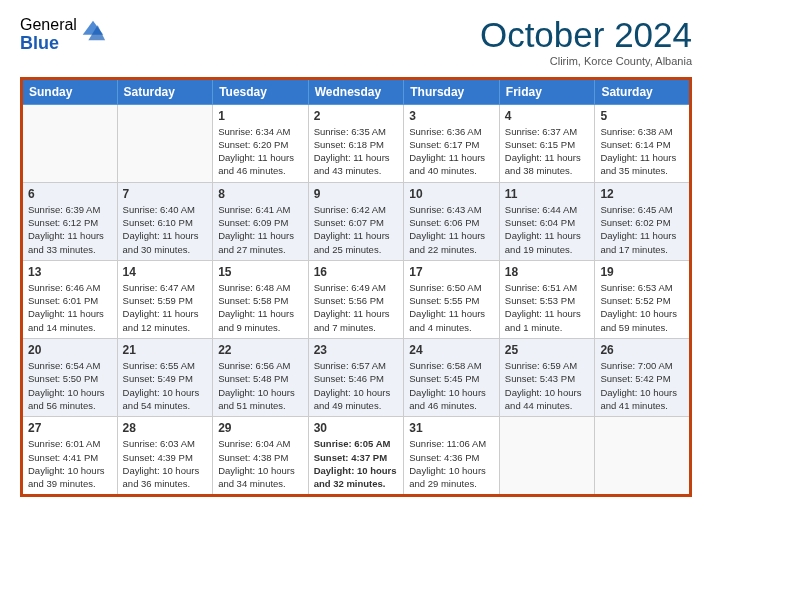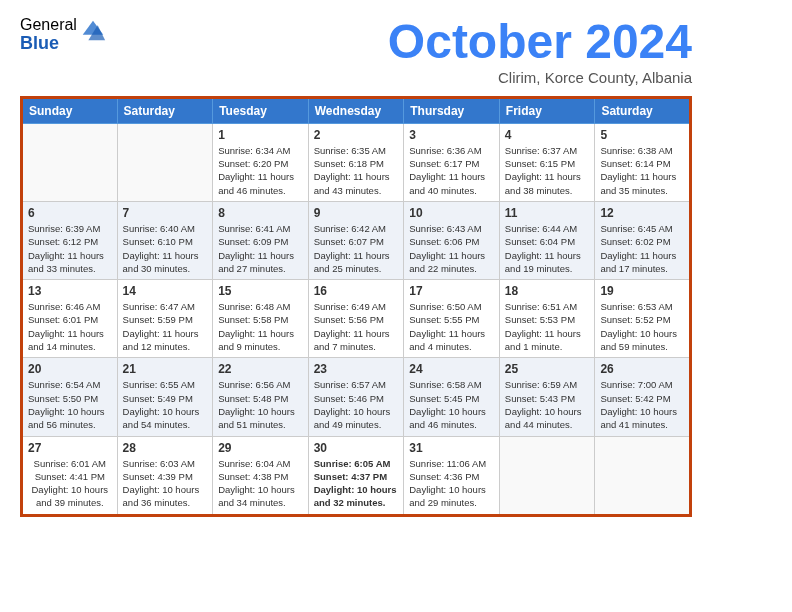--- a/index.html
+++ b/index.html
@@ -30,27 +30,27 @@
     }
     .logo-icon {
       width: 28px;
       height: 28px;
       margin-left: 2px;
     }
     .title-block {
       text-align: right;
     }
     .month-title {
-      font-size: 48px;
-      font-weight: bold;
-      color: #3b82f6;
+      font-size: 35px;
+      font-weight: normal;
+      color: #0c4a6e;
       line-height: 1.1;
     }
     .location {
-      font-size: 15px;
+      font-size: 11px;
       color: #555;
     }
     .calendar {
       width: 100%;
       border-collapse: collapse;
       border: 3px solid #c2410c;
     }
     .calendar th {
       background: #3377cc;
       color: #fff;
@@ -290,21 +290,21 @@
           <td>
             <span class="day-number">26</span>
             <div class="day-info" style="white-space: pre-line;">Sunrise: 7:00 AM
 Sunset: 5:42 PM
 Daylight: 10 hours and 41 minutes.</div>
           </td>
         </tr>
         <tr>
           <td>
             <span class="day-number">27</span>
-            <div class="day-info" style="white-space: pre-line; text-align: center;">Sunrise: 6:01 AM
+            <div class="day-info" style="white-space: pre-line;">Sunrise: 6:01 AM
 Sunset: 4:41 PM
 Daylight: 10 hours and 39 minutes.</div>
           </td>
           <td>
             <span class="day-number">28</span>
             <div class="day-info" style="white-space: pre-line;">Sunrise: 6:03 AM
 Sunset: 4:39 PM
 Daylight: 10 hours and 36 minutes.</div>
           </td>
           <td>

